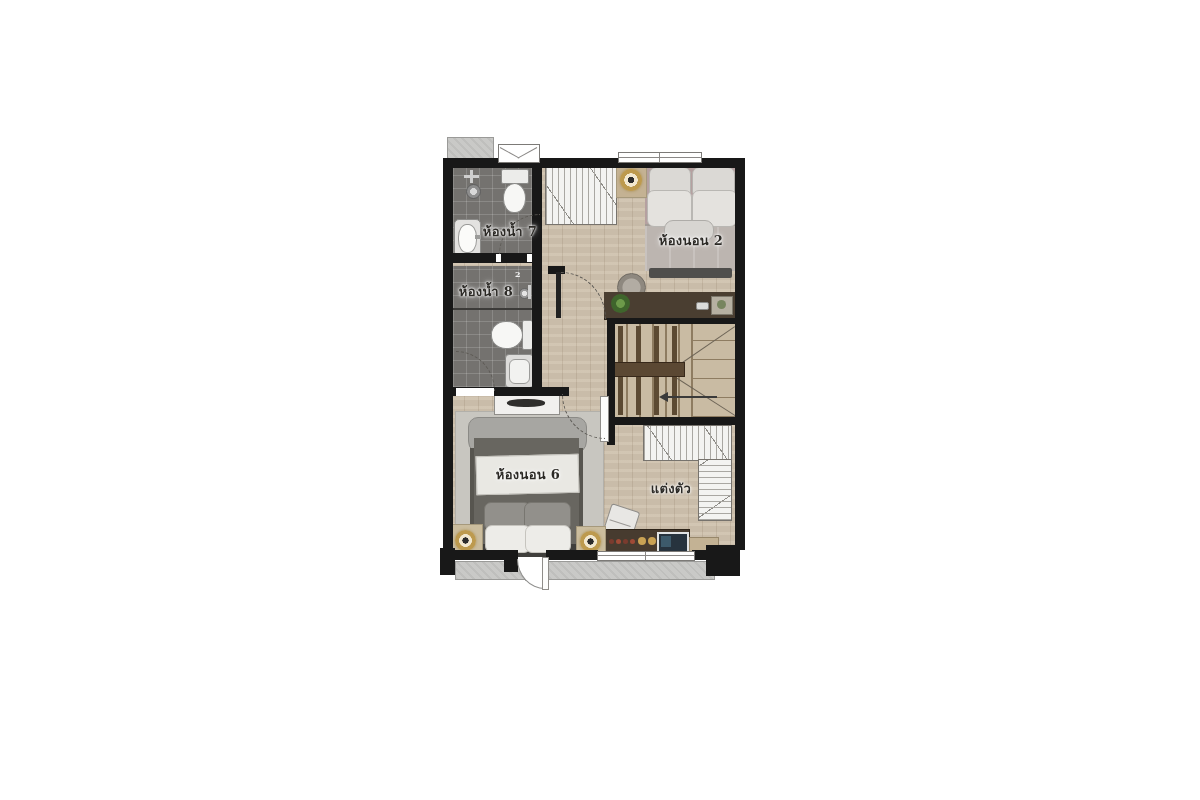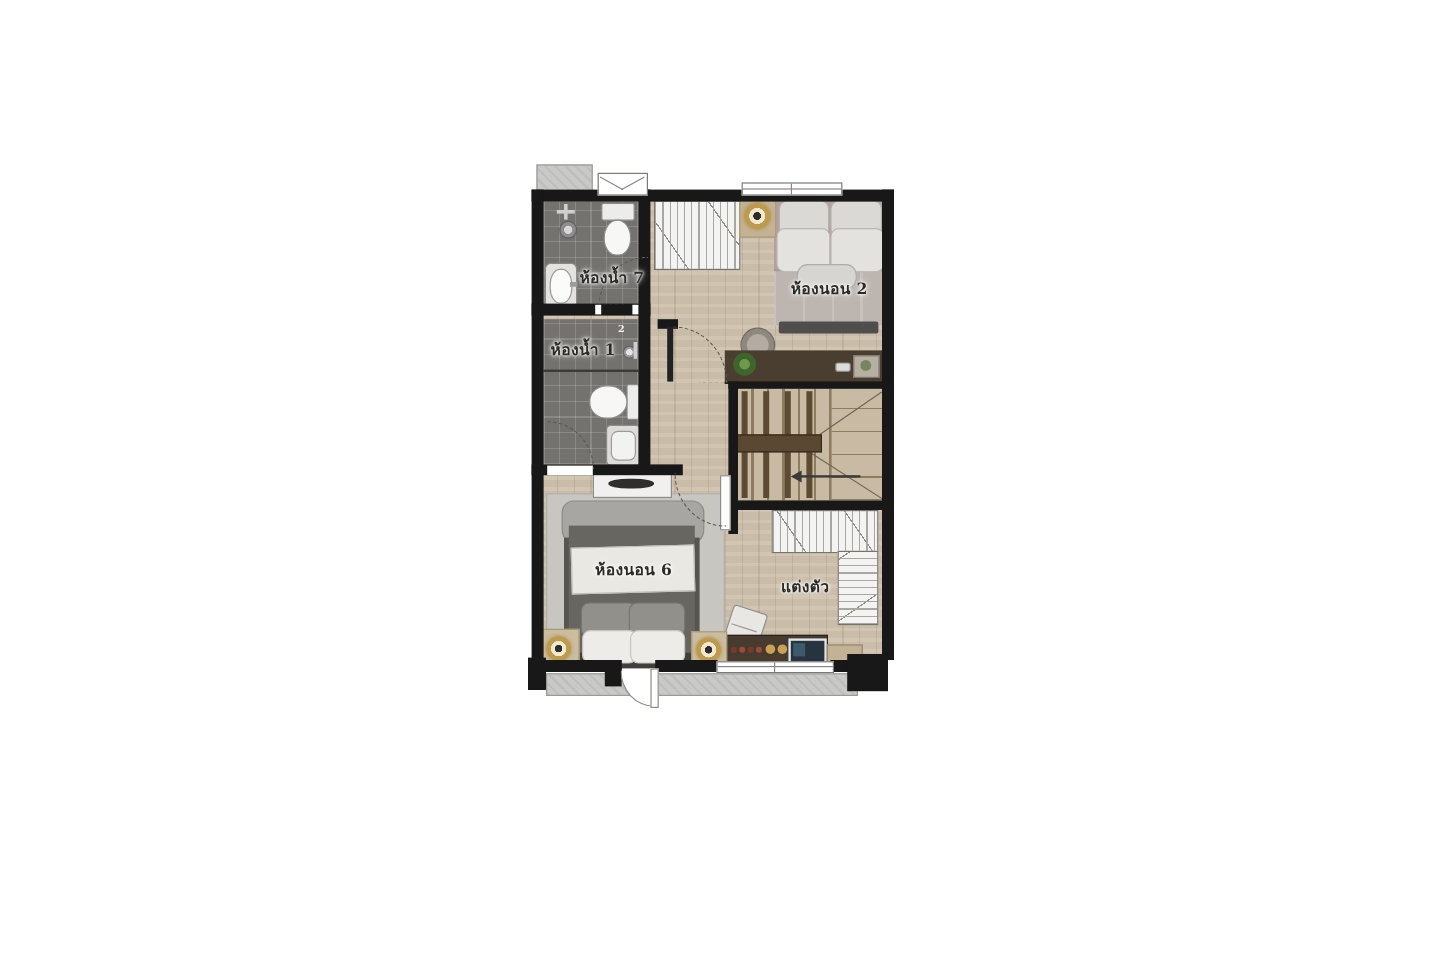--- a/index.html
+++ b/index.html
@@ -206,16 +206,16 @@
   <div class="window" style="left:618px;top:152px;width:82px;height:9px;">
     <div class="abs" style="left:0;top:4px;width:82px;height:1px;background:#8a8886;"></div>
     <div class="abs" style="left:40px;top:0;width:1px;height:9px;background:#8a8886;"></div>
   </div>
   <div class="window" style="left:597px;top:551px;width:96px;height:8px;">
     <div class="abs" style="left:0;top:3px;width:96px;height:1px;background:#8a8886;"></div>
     <div class="abs" style="left:47px;top:0;width:1px;height:8px;background:#8a8886;"></div>
   </div>
 
   <div class="lbl" style="left:470px;top:221px;width:80px;">ห้องน้ำ 7</div>
-  <div class="lbl" style="left:446px;top:281px;width:80px;">ห้องน้ำ 1</div>
+  <div class="lbl" style="left:446px;top:281px;width:80px;">ห้องน้ำ 8</div>
   <div class="lbl" style="left:512px;top:269px;width:12px;font-size:8px;color:#f0f0f0;text-shadow:none;">2</div>
 
 </div>
 
 </body></html>

